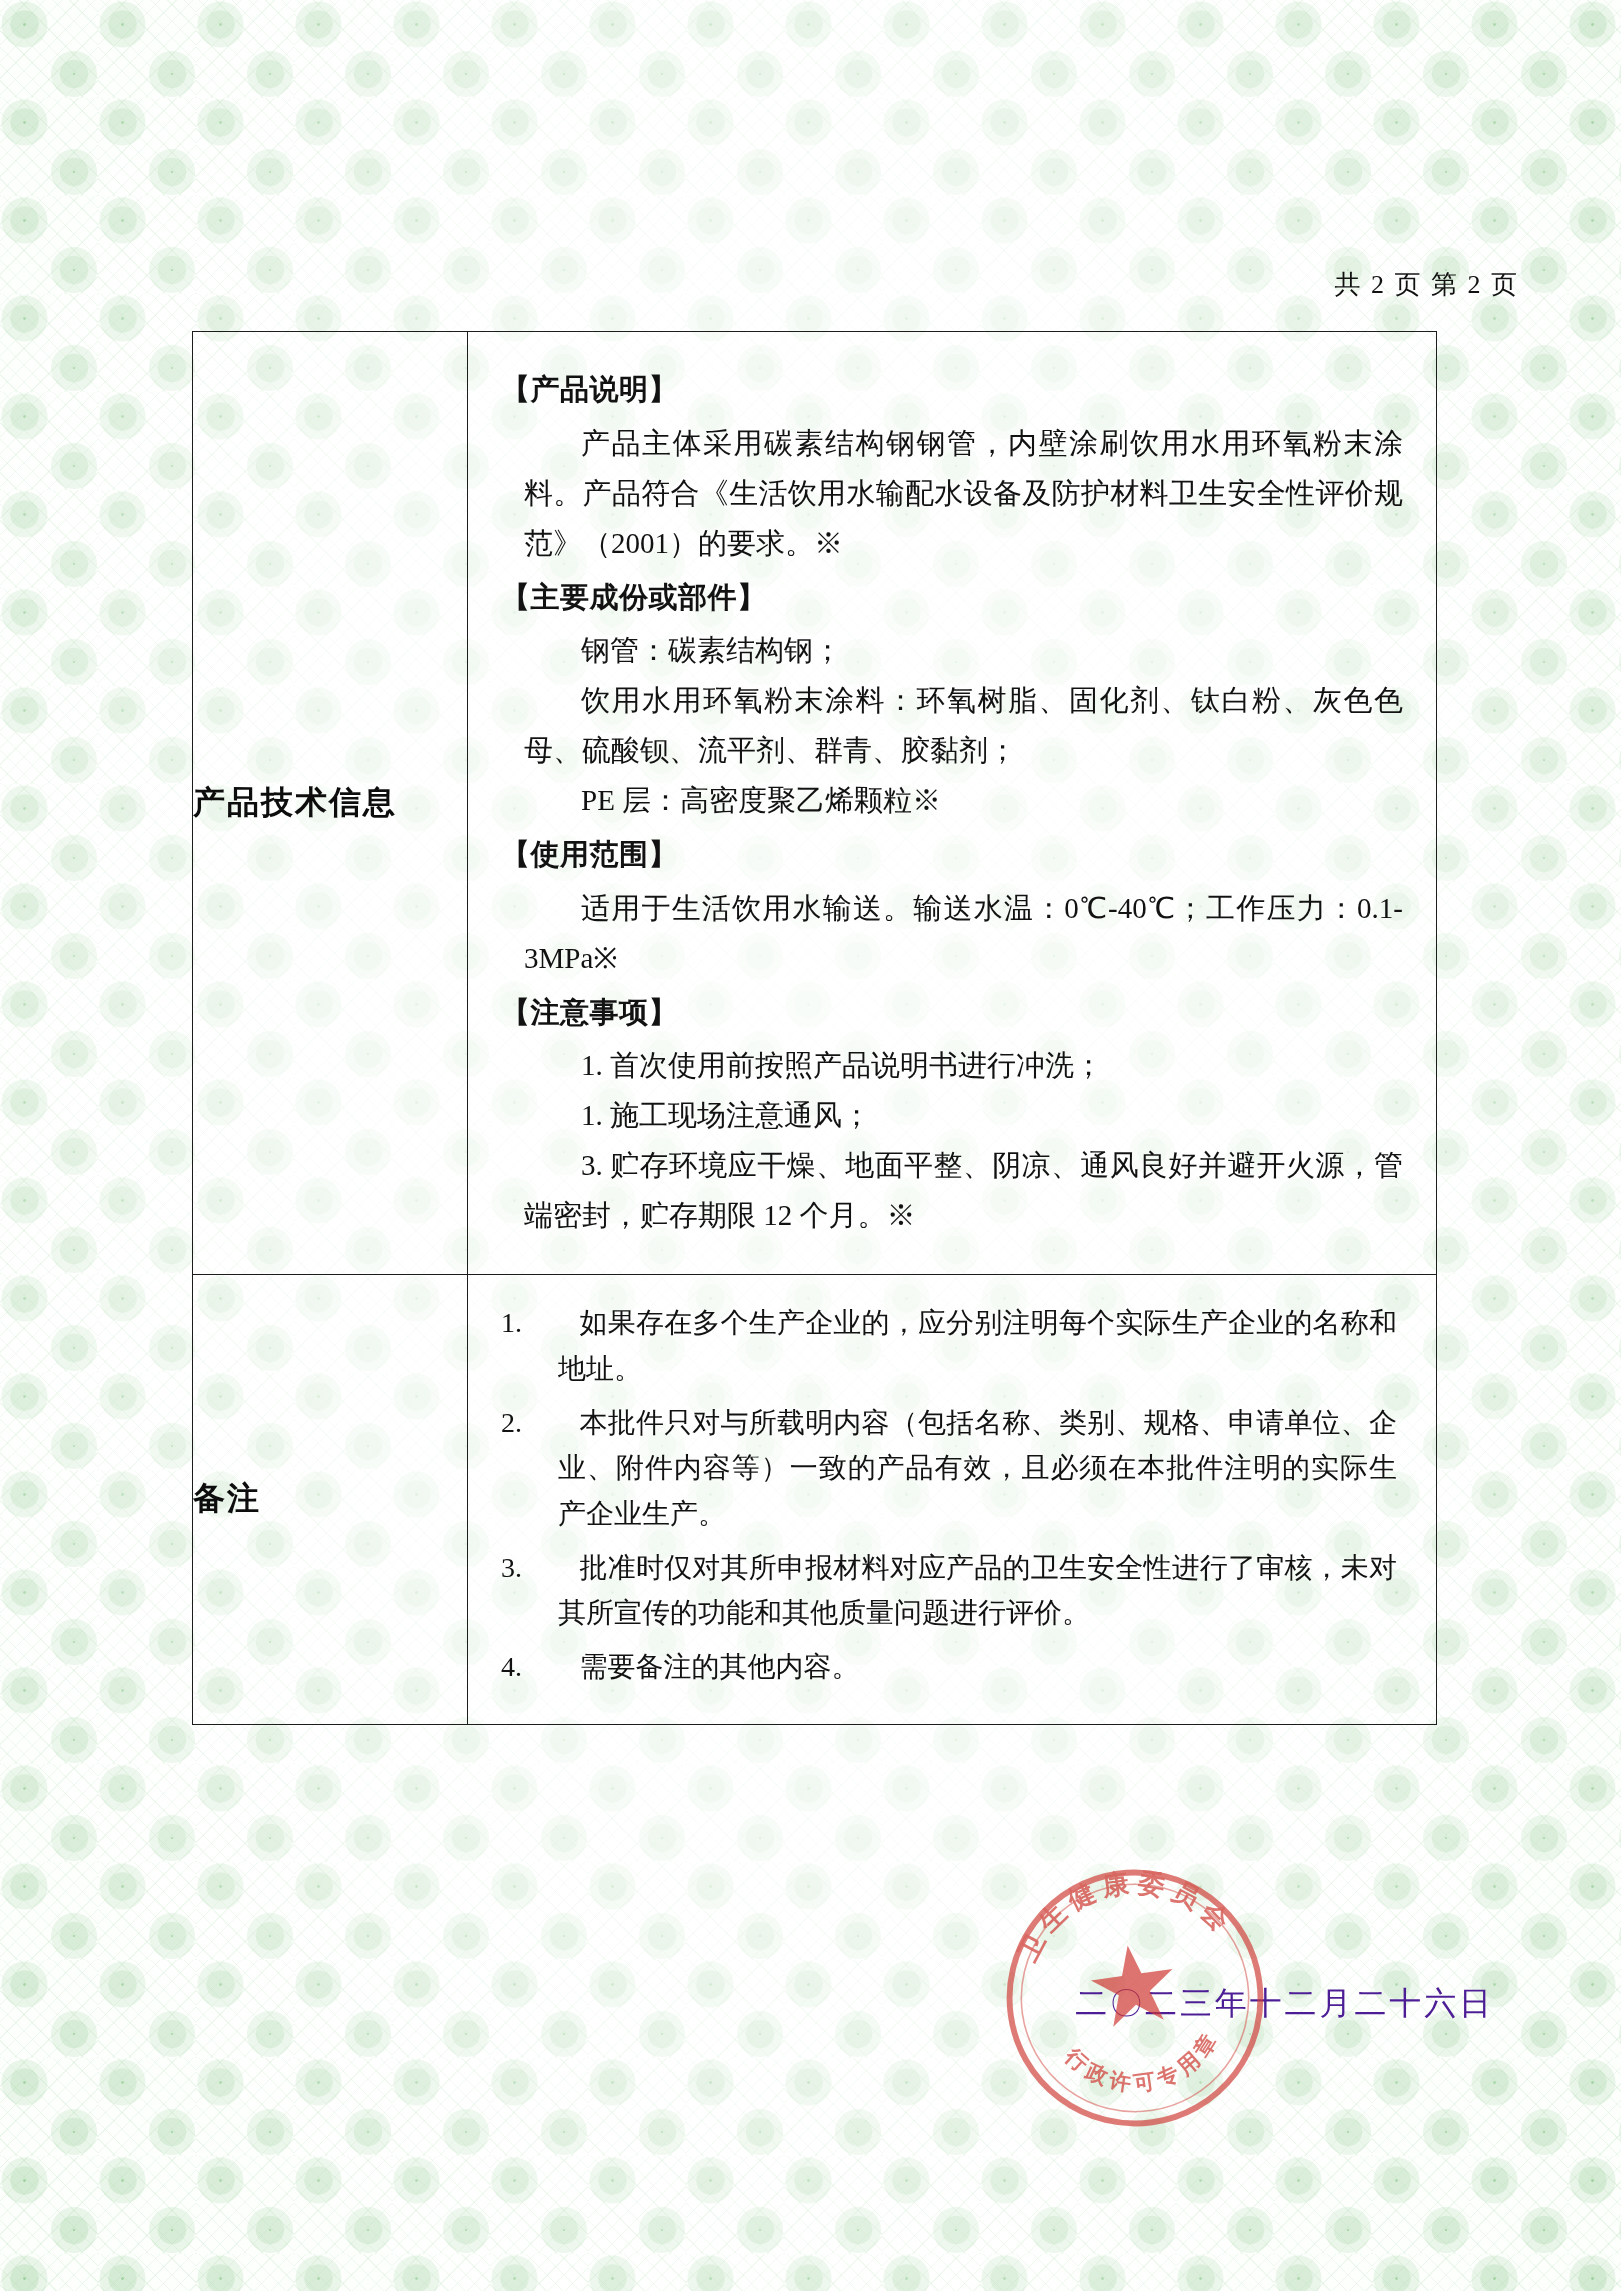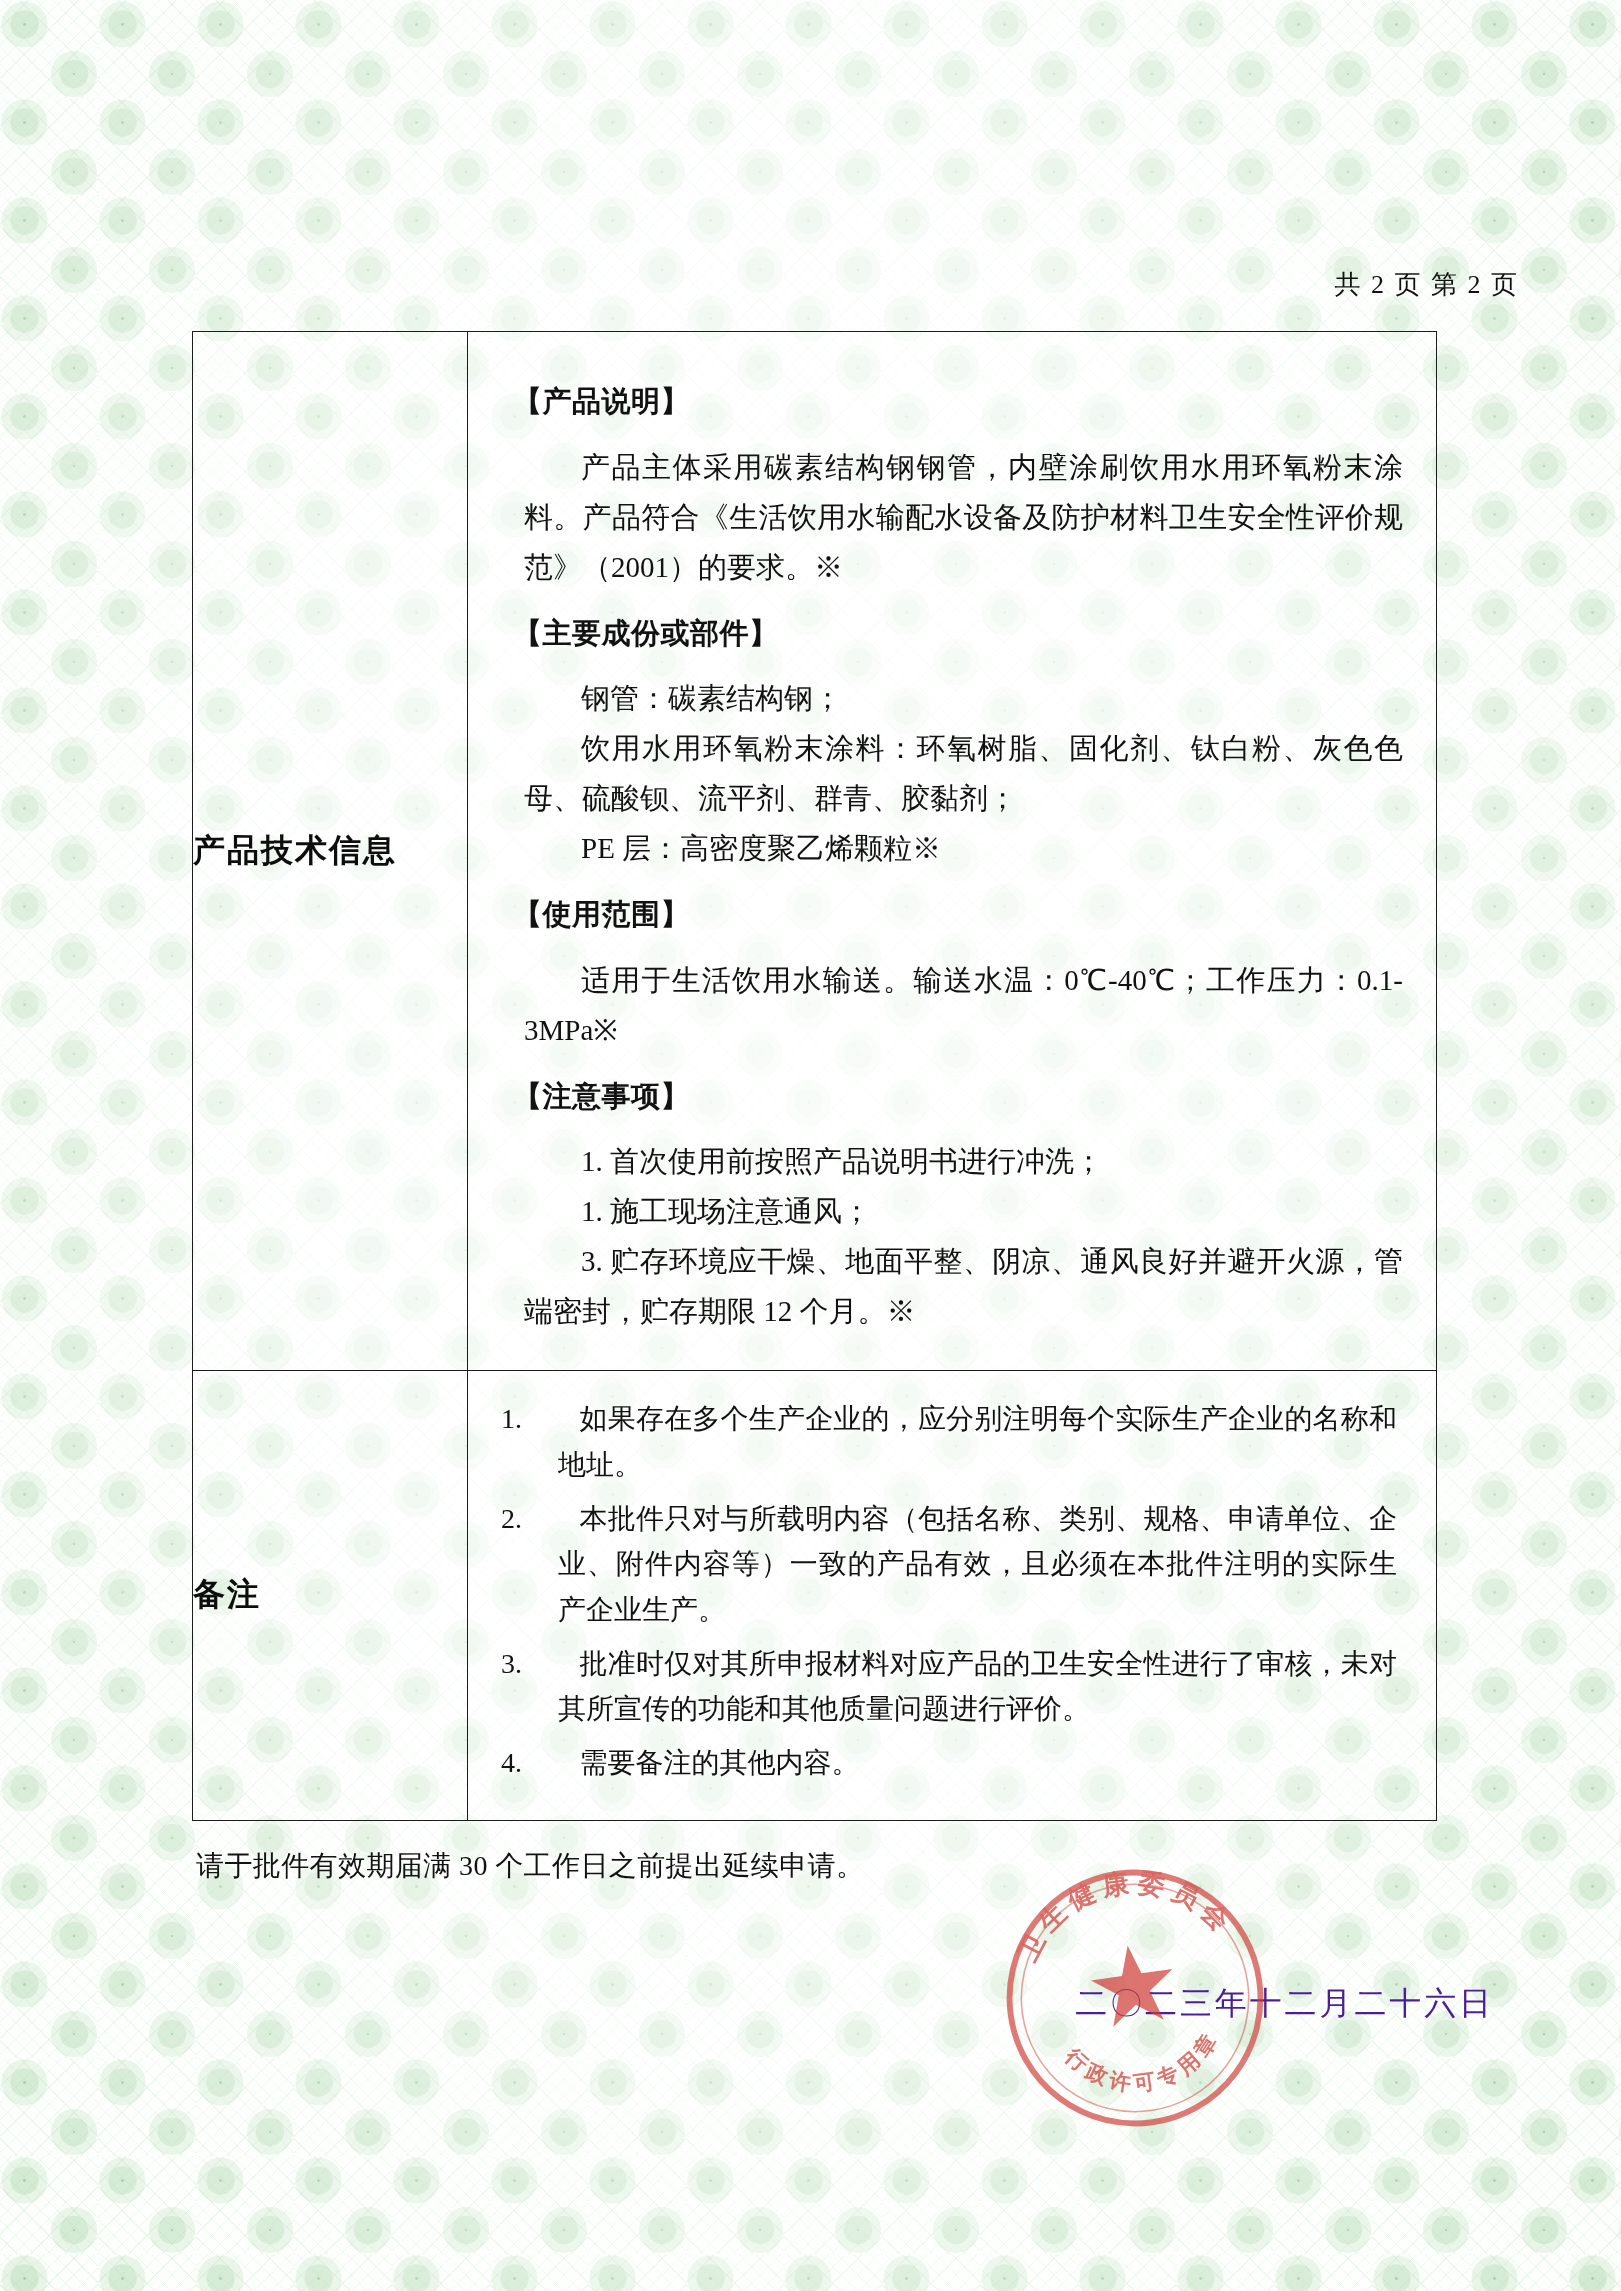--- a/index.html
+++ b/index.html
@@ -86,21 +86,21 @@
     padding: 29px 33px 33px 29px;
     font-size: 29px;
     line-height: 1.72;
     color: #121212;
     font-family: "Liberation Serif", serif;
   }
 
   .blk-title {
     font-weight: 700;
     letter-spacing: 0.5px;
-    margin: 16px;
+    margin: 4px;
   }
   .para {
     margin: 0;
     text-align: justify;
   }
   .para.indent {
     text-indent: 57px;
     margin-left: 27px;
   }
 
@@ -218,21 +218,20 @@
             <div class="remark-row">
               <span class="remark-num">4.</span>
               <span class="remark-txt">需要备注的其他内容。</span>
             </div>
           </div>
         </td>
       </tr>
     </tbody>
   </table>
 
-  <div class="footer-note">请于批件有效期届满 30 个工作日之前提出延续申请。</div>
   <div class="date-line">二〇二三年十二月二十六日</div>
 
   <div class="seal">
     <svg viewBox="0 0 300 300" width="294" height="294" aria-hidden="true">
       <defs>
         <path id="arcTop" d="M 42,150 A 108,108 0 0 1 258,150"></path>
         <path id="arcBottom" d="M 56,150 A 94,94 0 0 0 244,150"></path>
       </defs>
       <g transform="rotate(-8 150 150)">
         <circle cx="150" cy="150" r="128" fill="none" stroke="#cf3a34" stroke-width="6" opacity="0.85"></circle>

